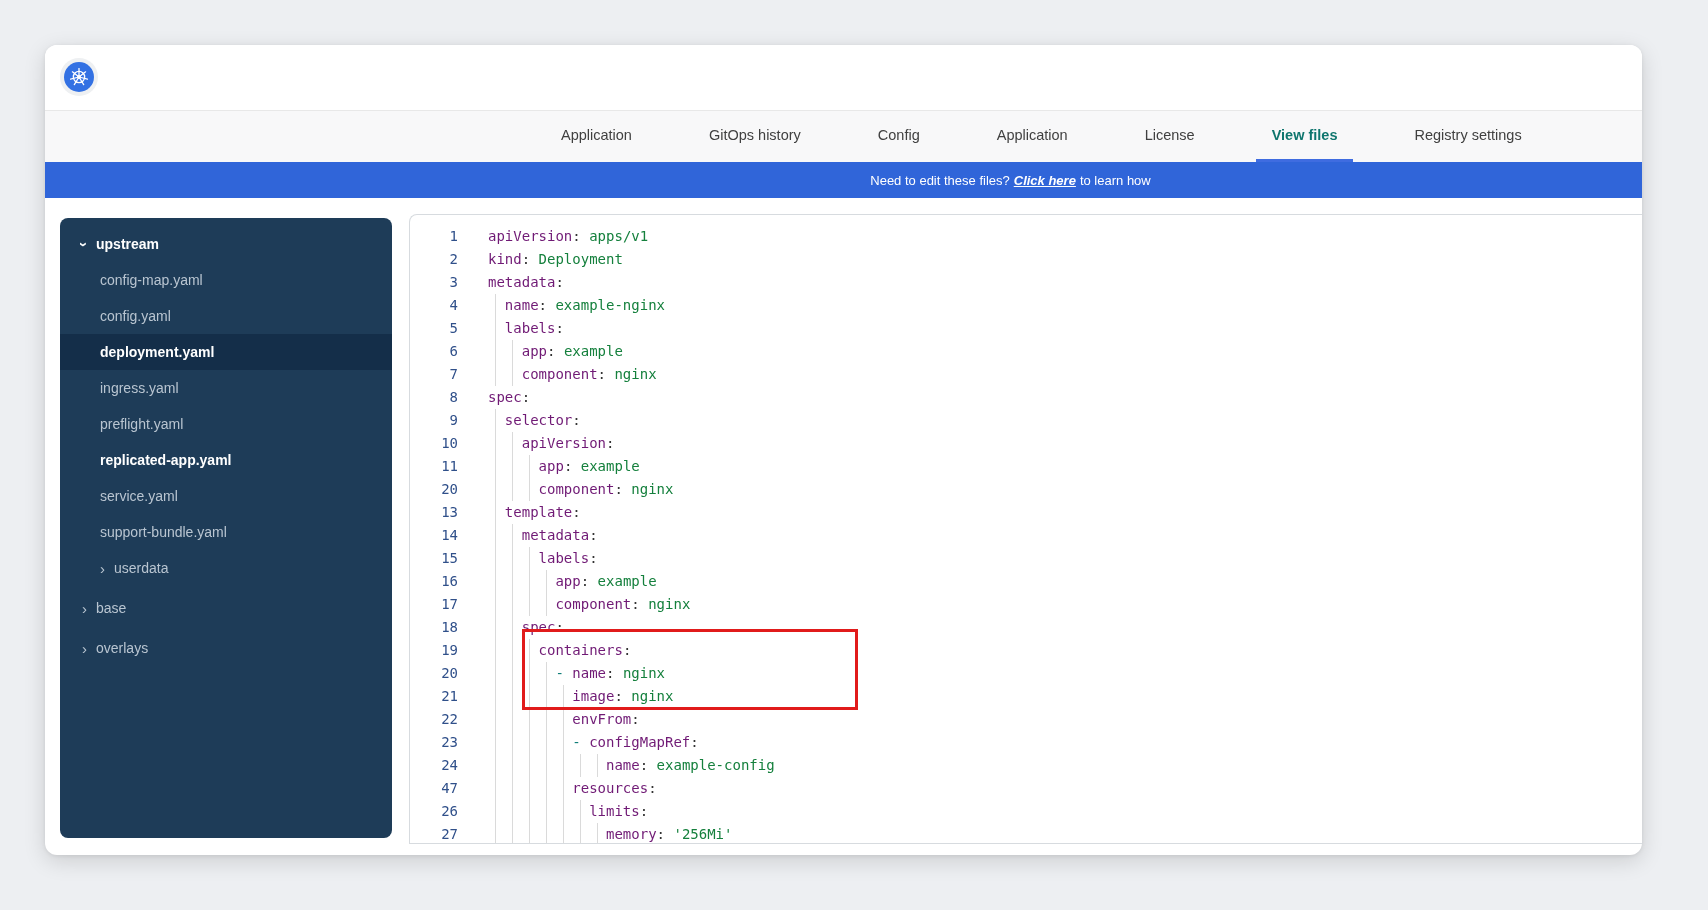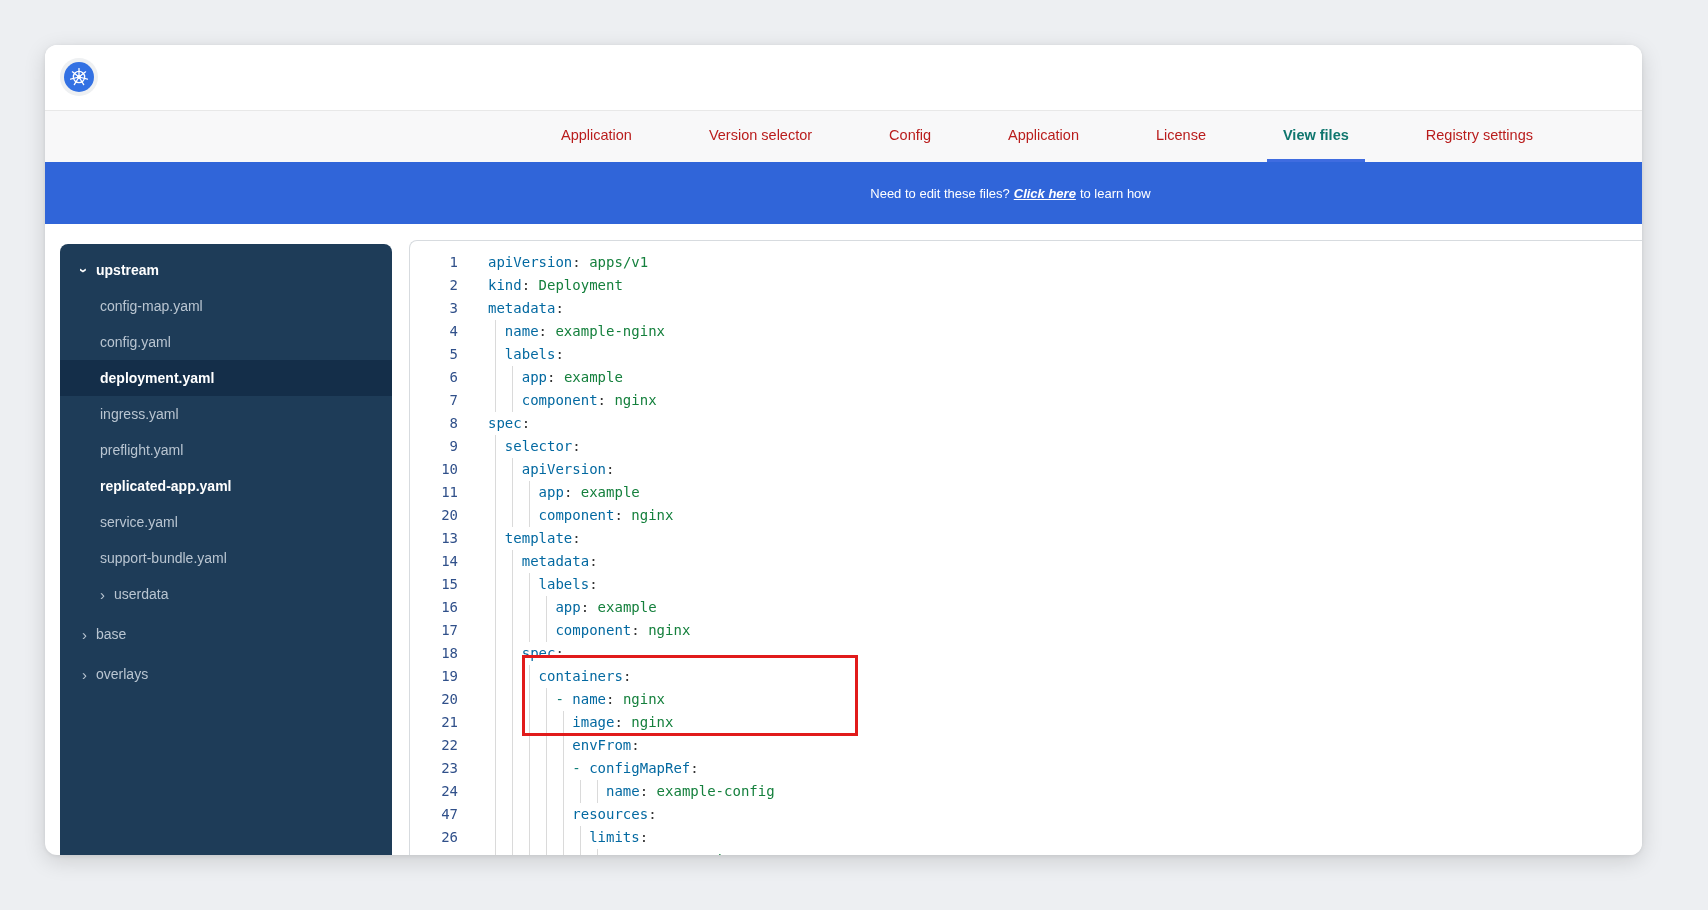--- a/index.html
+++ b/index.html
@@ -18,25 +18,25 @@
   .logo{flex:none;margin:13px 0 0 15px;width:38px;height:38px;border-radius:50%;
     background:#eef0f2;display:flex;align-items:center;justify-content:center;}
   .logo-inner{width:30px;height:30px;border-radius:50%;background:#3371e3;display:flex;align-items:center;justify-content:center;}
   .mainnav{display:flex;margin-left:29px;}
   .nav-item{display:flex;align-items:center;padding:0 21px;font-size:16px;color:#454545;
     border-bottom:3px solid transparent;cursor:pointer;white-space:nowrap;}
   .nav-item.active{color:#323232;font-weight:bold;border-bottom-color:#3268d6;}
   
   .tabs{height:51px;background:#f8f8f9;display:flex;align-items:stretch;
     padding-left:500px;gap:45px;overflow:hidden;white-space:nowrap;}
-  .tab{display:flex;align-items:center;padding:0 16px;font-size:14.5px;color:#b91c1c;
+  .tab{display:flex;align-items:center;padding:0 16px;font-size:14.5px;color:#404040;
     border-bottom:3px solid transparent;cursor:pointer;flex:none;}
   .tab.active{border-bottom-color:#3f6ce0;color:#0f766e;font-weight:bold;}
   
-  .banner{height:62px;background:#3065d9;color:#fff;font-size:13px;
+  .banner{height:36px;background:#3065d9;color:#fff;font-size:13px;
     display:flex;align-items:center;justify-content:center;padding-left:334px;box-sizing:border-box;}
   .banner a{color:#fff;font-weight:bold;text-decoration:underline;margin:0 4px;cursor:pointer;font-style:italic;}
   
   .content{position:relative;height:648px;}
   .filetree{position:absolute;left:15px;top:20px;width:332px;height:620px;box-sizing:border-box;
     background:#1e3c58;border-radius:8px;padding-top:8px;color:#b9c5d1;font-size:14px;overflow:hidden;}
   .ft-item{height:36px;display:flex;align-items:center;padding-left:40px;cursor:pointer;white-space:nowrap;}
   .ft-item.root{padding-left:22px;}
   .ft-item.group-start{margin-top:4px;}
   .ft-item.selected{background:#142e49;}
@@ -46,21 +46,21 @@
   
   .editor{position:absolute;left:364px;top:16px;right:0;height:630px;box-sizing:border-box;
     background:#fff;border:1px solid #d7dbdf;border-right:none;border-radius:8px 0 0 0;
     display:flex;overflow:hidden;
     font-family:"DejaVu Sans Mono", monospace;font-size:14px;line-height:23px;}
   .gutter{flex:none;width:50px;padding-top:10px;text-align:right;color:#30508a;}
   .ln{height:23px;padding-right:2px;}
   .code{flex:1;padding-top:10px;padding-left:28px;overflow:hidden;}
   .cl{height:23px;position:relative;white-space:pre;}
   .guide{position:absolute;top:0;bottom:0;width:1px;background:#dadada;}
-  .k{color:#0369a1;}
+  .k{color:#701a75;}
   .dash{color:#0f7e78;}
   .pn{color:#333333;}
   .v{color:#15803d;}
   .redbox{position:absolute;border:3px solid #e11b1b;pointer-events:none;background:transparent;}
 </style>
 </head>
 <body>
 
 <div class="card">
 
@@ -79,21 +79,21 @@
             <line x1="12" y1="12" x2="4.8" y2="6.4"></line>
           </g>
           <circle cx="12" cy="12" r="2.2" fill="#ffffff"></circle>
         </svg>
       </div>
     </div>
   </header>
 
   <div class="tabs" id="tabs-row">
       <div class="tab">Application</div>
-      <div class="tab">Version selector</div>
+      <div class="tab">GitOps history</div>
       <div class="tab">Config</div>
       <div class="tab">Application</div>
       <div class="tab">License</div>
       <div class="tab active">View files</div>
       <div class="tab">Registry settings</div>
     </div>
 
   <div class="banner">
     <span>Need to edit these files?</span>
     <a>Click here</a>

